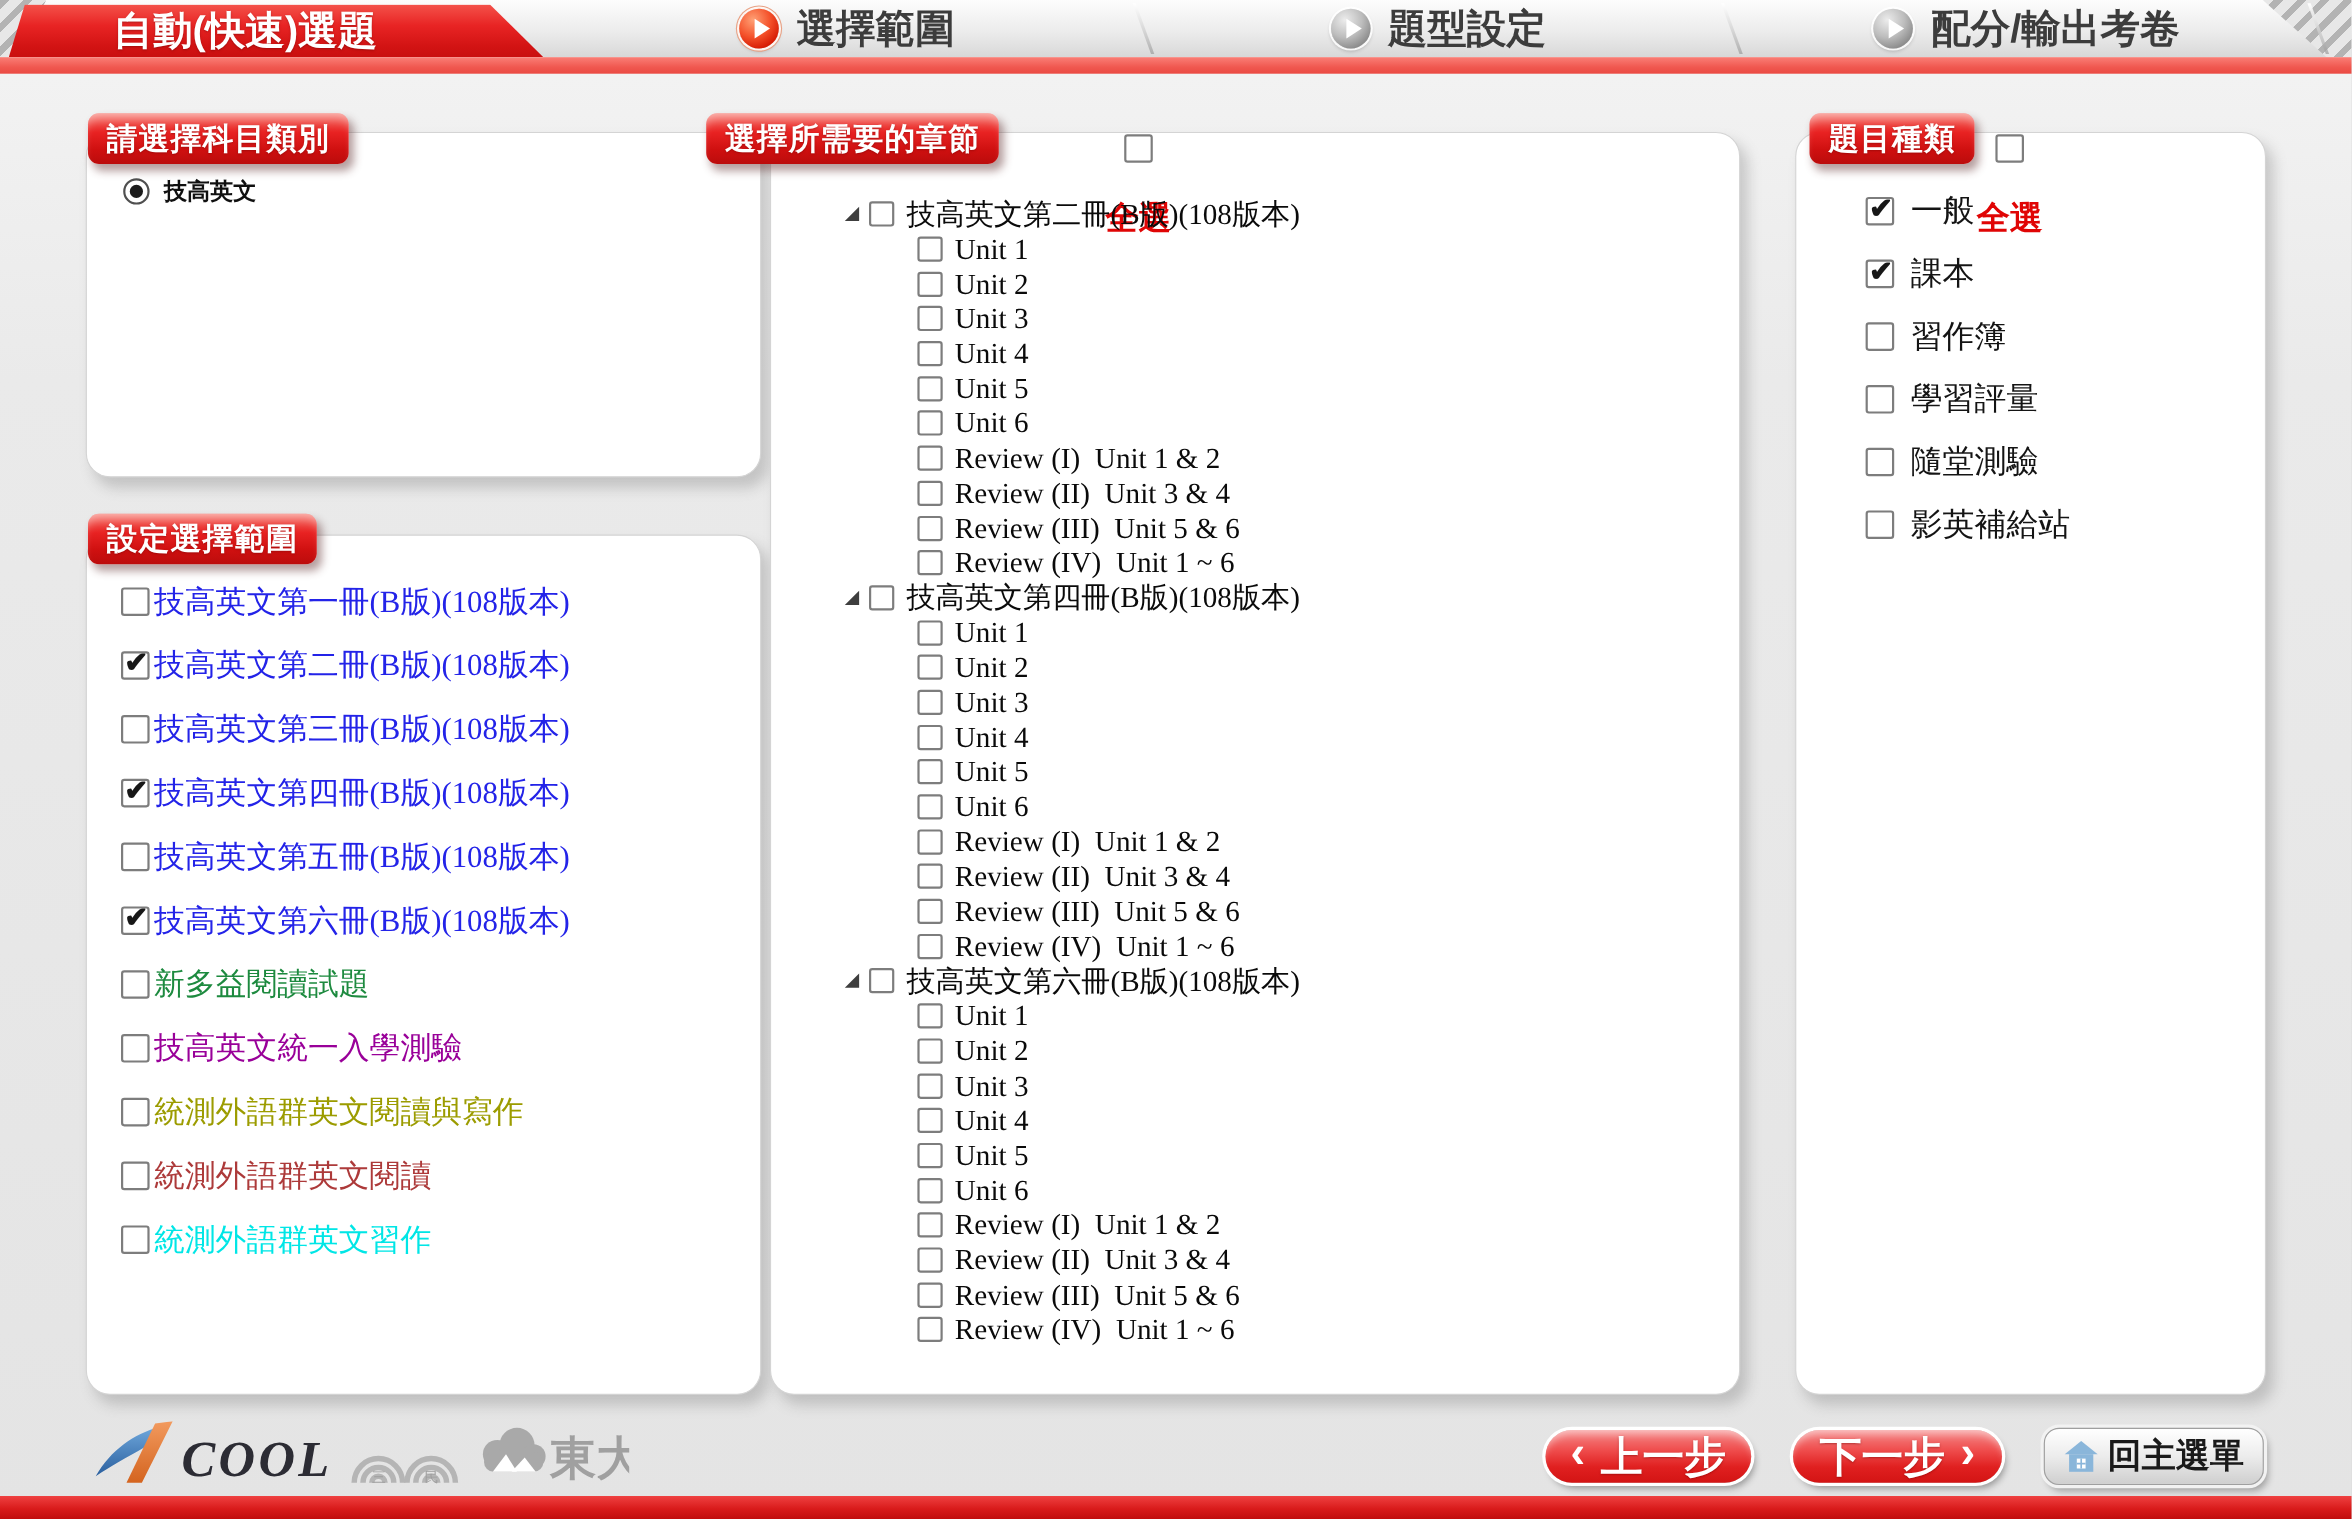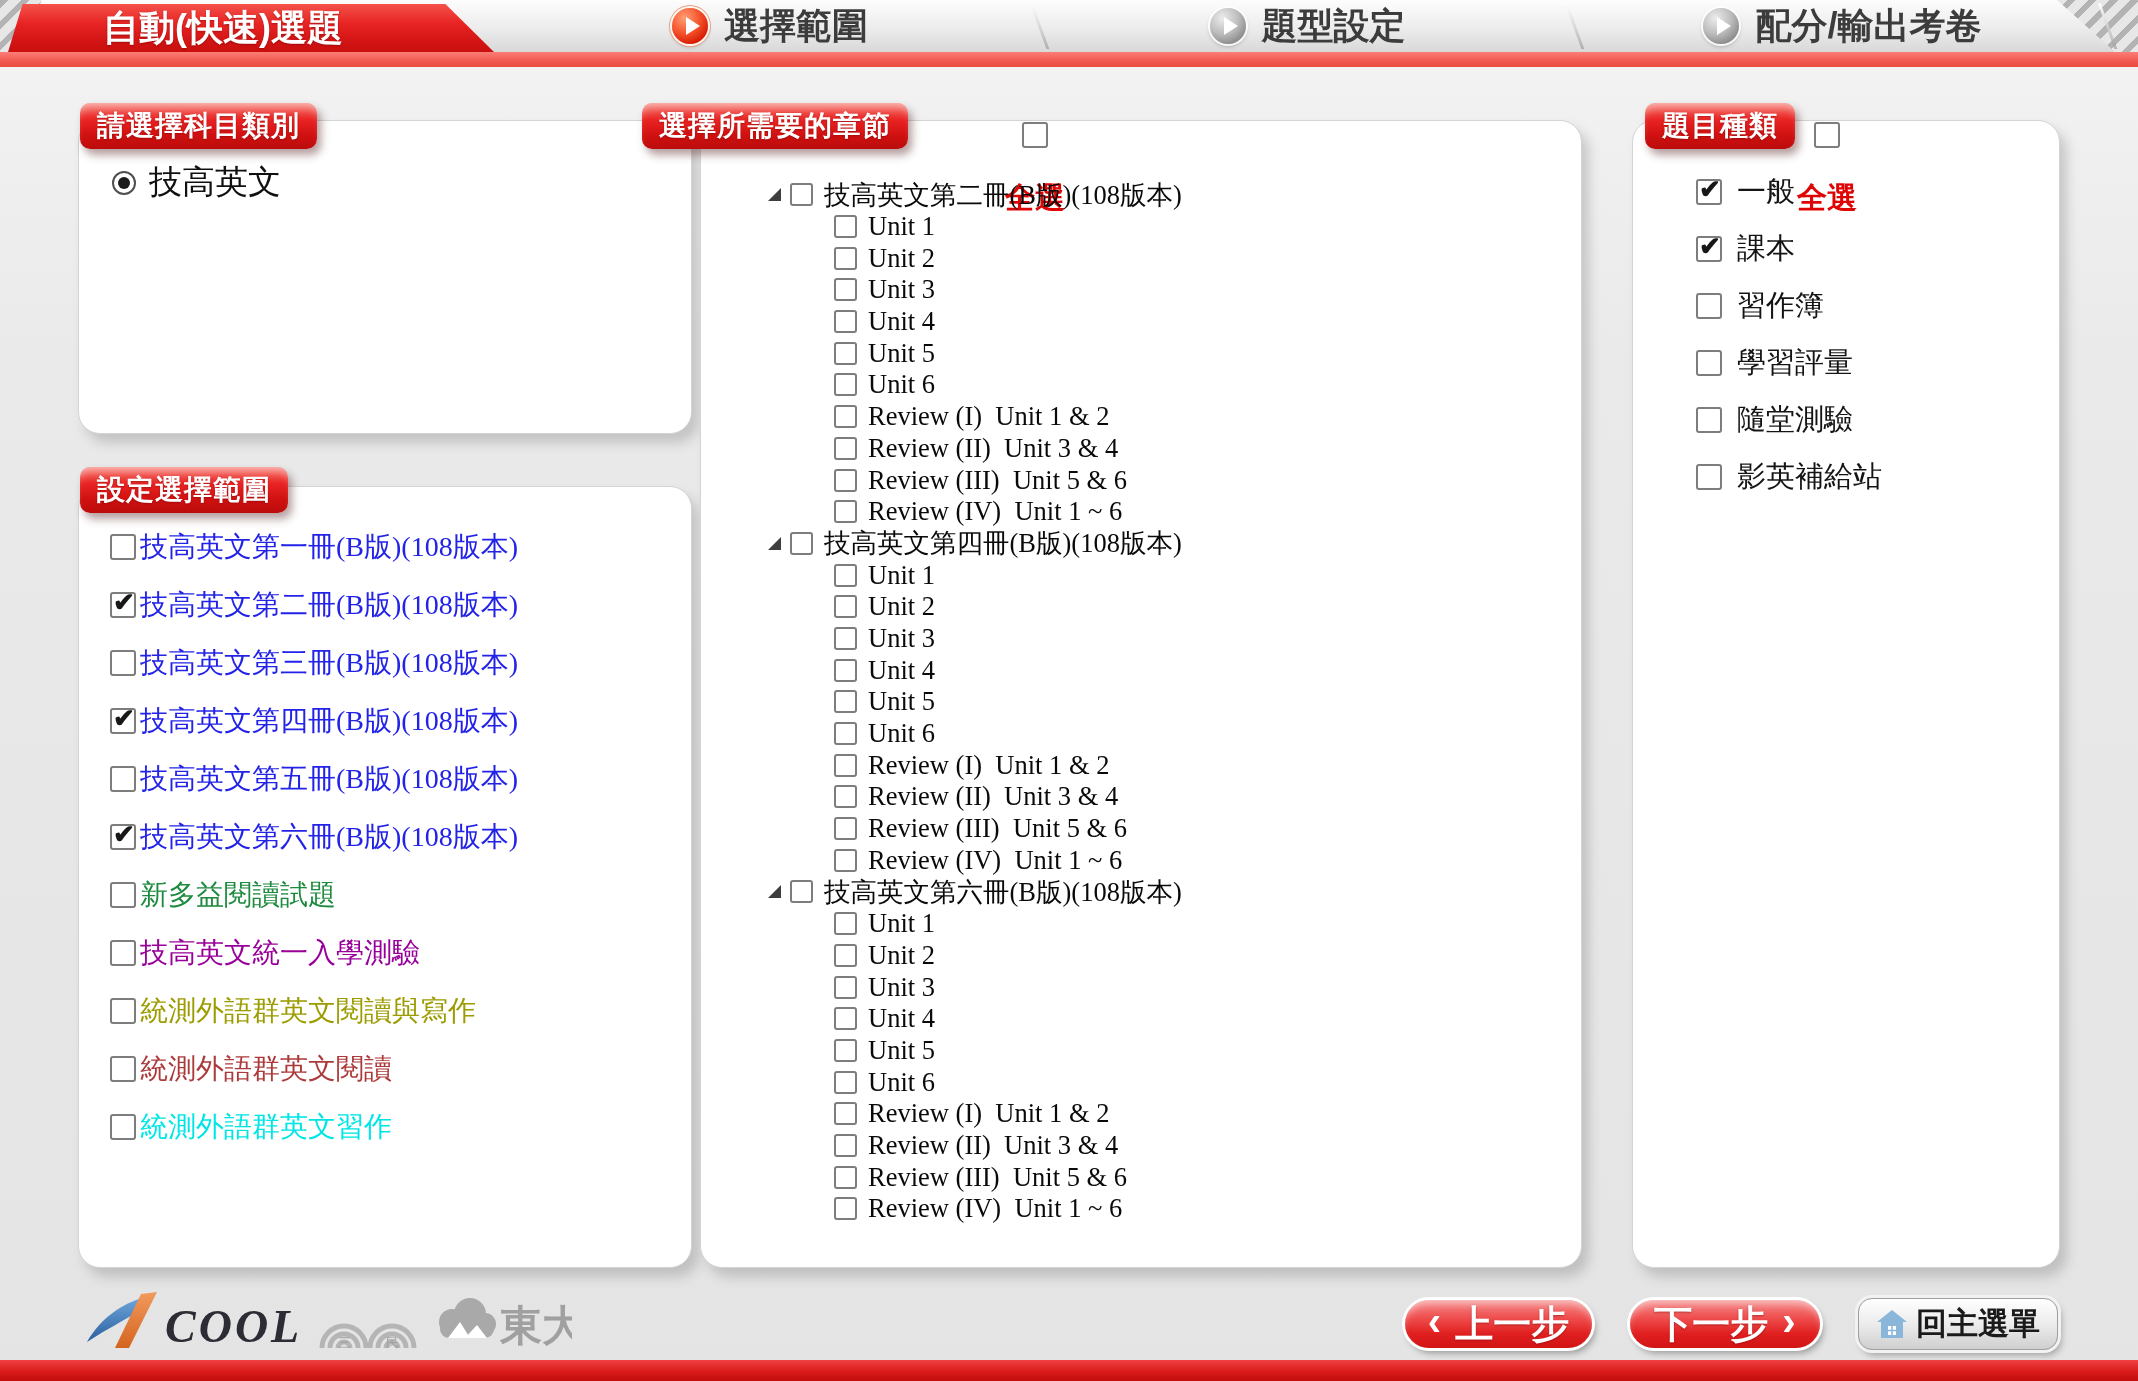--- a/index.html
+++ b/index.html
@@ -49,21 +49,21 @@
   .cb.small{width:23px;height:23px;border-width:2px;}
   .radio{display:inline-block;width:24px;height:24px;box-sizing:border-box;border:2px solid #4f4f4f;
     border-radius:50%;background:#fff;position:relative;flex:0 0 auto;cursor:pointer;}
   .radio.selected::after{content:'';position:absolute;left:4px;top:4px;width:12px;height:12px;
     border-radius:50%;background:#1c1c1c;}
   .expander{width:0;height:0;border-left:13px solid transparent;border-bottom:13px solid #3e3e3e;
     margin-right:9px;flex:0 0 auto;cursor:pointer;}
 
   
   .subject-row{position:absolute;left:112px;top:160px;display:flex;align-items:center;gap:13px;}
-  .subject-label{font-size:33px;color:#101010;cursor:pointer;}
+  .subject-label{font-size:21px;color:#101010;cursor:pointer;font-weight:bold;}
 
   
   .scope-list{position:absolute;left:110px;top:518px;width:560px;}
   .row-scope{height:58px;display:flex;align-items:center;gap:4px;}
   .scope-label{font-family:"Liberation Serif",serif;font-size:28px;cursor:pointer;white-space:pre;}
 
   
   .select-all{position:absolute;display:flex;align-items:center;gap:30px;height:34px;flex-direction:column;}
   .select-all-label{color:#e00505;font-size:30px;font-weight:bold;}
 

